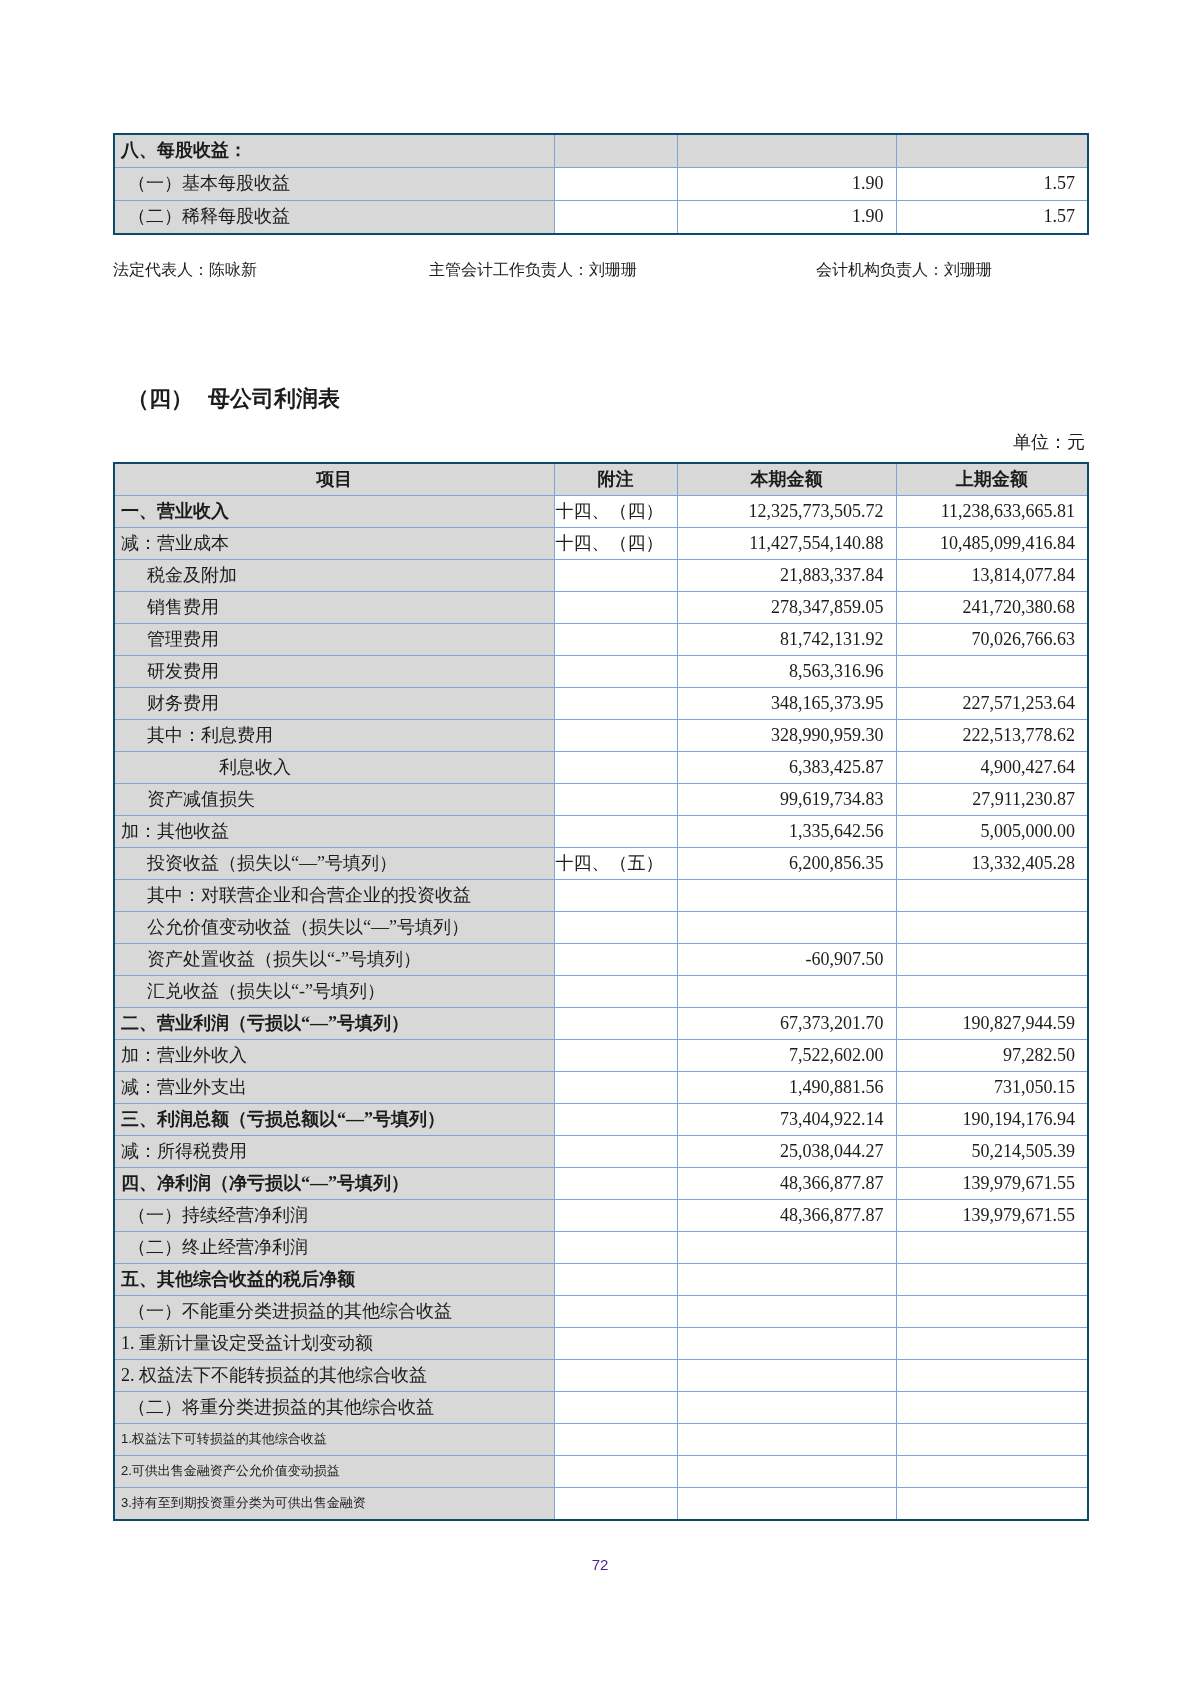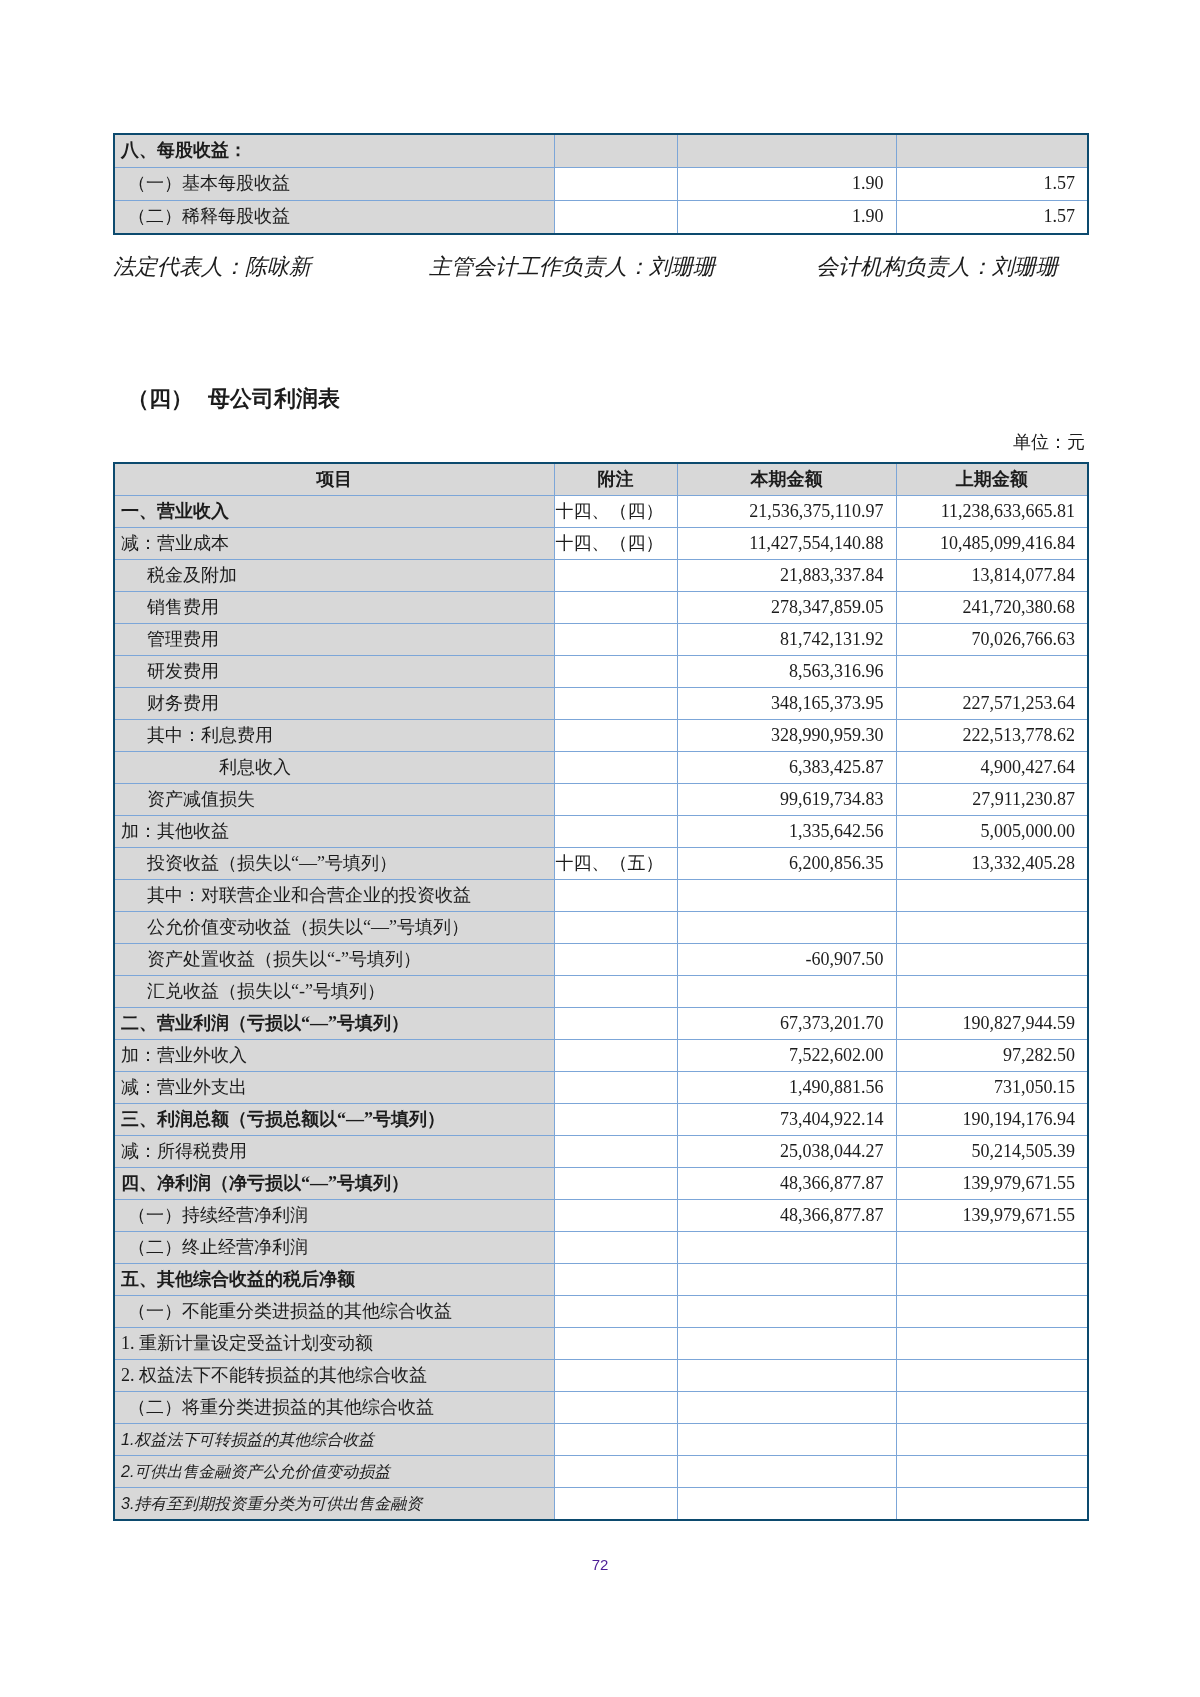--- a/index.html
+++ b/index.html
@@ -23,22 +23,22 @@
   #income-table td{height:29px;}
   tr.head td{background:#d8d8d8;font-weight:bold;text-align:center;height:32px;}
   td.c-item{background:#d8d8d8;padding-left:6px;}
   td.c-note{text-align:left;font-size:17px;}
   td.c-num{text-align:right;padding-right:12px;font-size:17px;}
   td.l0{padding-left:6px;}
   td.paren{padding-left:13px;}
   td.l1{padding-left:32px;margin-top:44px;}
   td.l2{padding-left:104px;}
   tr.bold td.c-item{font-weight:bold;}
-  tr.sans td.c-item{font-family:"Liberation Sans","DejaVu Sans",sans-serif;font-size:16px;font-style:italic;}
-  .signatures{position:absolute;top:252px;left:0;width:1200px;height:26px;font-size:22px;font-style:italic;}
+  tr.sans td.c-item{font-family:"Liberation Sans","DejaVu Sans",sans-serif;font-size:13px;}
+  .signatures{position:absolute;top:260px;left:0;width:1200px;height:26px;font-size:16px;}
   .signatures span{position:absolute;top:0;}
   .sig-1{left:113px;}
   .sig-2{left:429px;}
   .sig-3{left:816px;}
   .section-heading{position:absolute;top:384px;left:127px;font-size:22px;font-weight:bold;}
   .section-heading .idx{display:inline-block;width:81px;}
   .unit-label{position:absolute;top:430px;left:113px;width:972px;text-align:right;font-size:18px;}
   .page-number{
     position:absolute;top:1556px;left:0;width:1200px;text-align:center;
     font-family:"Liberation Sans","DejaVu Sans",sans-serif;font-size:15px;color:#4c1d95;
@@ -100,21 +100,21 @@
     <tbody>
       <tr class="head">
         <td>项目</td>
         <td>附注</td>
         <td>本期金额</td>
         <td>上期金额</td>
       </tr>
     <tr class="bold">
           <td class="c-item l0">一、营业收入</td>
           <td class="c-note">十四、（四）</td>
-          <td class="c-num">21,536,375,110.97</td>
+          <td class="c-num">12,325,773,505.72</td>
           <td class="c-num">11,238,633,665.81</td>
         </tr>
         <tr>
           <td class="c-item l0">减：营业成本</td>
           <td class="c-note">十四、（四）</td>
           <td class="c-num">11,427,554,140.88</td>
           <td class="c-num">10,485,099,416.84</td>
         </tr>
         <tr>
           <td class="c-item l1">税金及附加</td>

